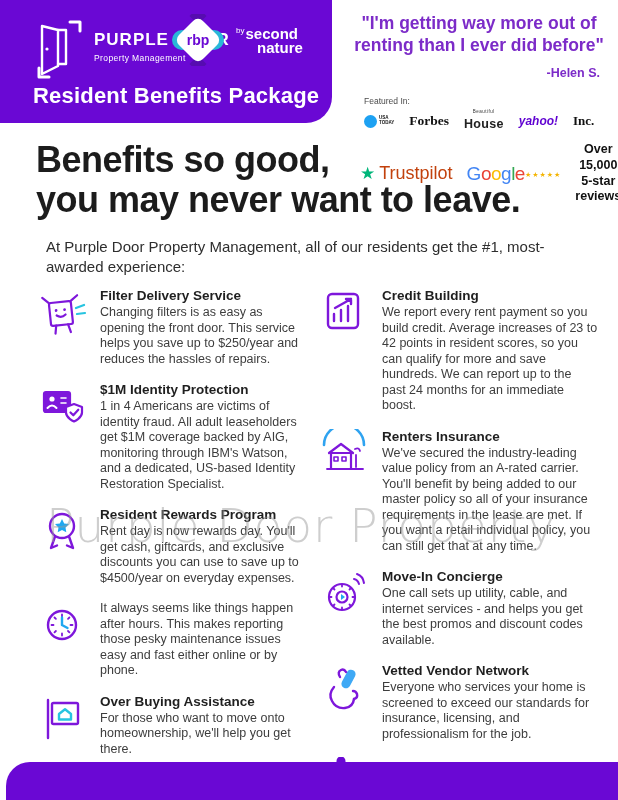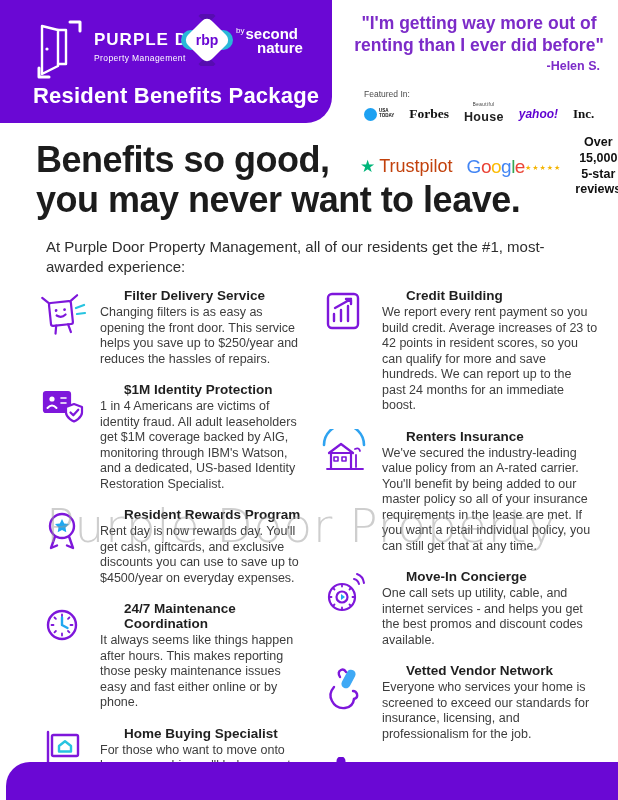--- a/index.html
+++ b/index.html
@@ -9,32 +9,32 @@
   }
   
   .header-block{
     position:absolute;left:0;top:0;width:332px;height:123px;
     background:#6a08d4;border-radius:0 0 26px 0;
   }
   .door-logo{position:absolute;left:30px;top:18px;}
   .brand-text{position:absolute;left:94px;top:30px;color:#fff;}
   .brand-name{font-size:17px;font-weight:bold;letter-spacing:1px;white-space:nowrap;}
   .brand-tagline{font-size:8.5px;letter-spacing:.4px;margin-top:3px;}
-  .rbp-badge{position:absolute;left:181px;top:14px;width:52px;height:52px;}
+  .rbp-badge{position:absolute;left:172px;top:14px;width:52px;height:52px;}
   .rbp-word{font-weight:bold;}
   .partner{position:absolute;left:236px;top:27px;color:#fff;font-weight:bold;font-size:15px;line-height:.95;}
   .partner .by{font-size:8px;font-weight:normal;vertical-align:6px;margin-right:1px;}
   .partner .l2{margin-left:21px;}
   .banner-title{
     position:absolute;left:33px;top:83px;color:#fff;font-size:22px;font-weight:bold;letter-spacing:.2px;text-align:center;
   }
   
   .header-right{position:absolute;left:348px;top:12px;width:262px;}
   .quote{color:#7c2bc8;font-size:17.5px;font-weight:bold;line-height:1.28;text-align:center;}
-  .quote-attr{color:#7c2bc8;font-size:12.5px;font-weight:bold;text-align:right;padding-right:10px;margin-top:2px;}
+  .quote-attr{color:#7c2bc8;font-size:12.5px;font-weight:bold;text-align:right;padding-right:10px;margin-top:9px;}
   .featured-label{font-size:8.5px;color:#4a4a4a;margin:16px 0 4px 16px;}
   .press-row{display:flex;align-items:center;gap:15px;margin-left:16px;}
   .usatoday{display:flex;align-items:center;gap:2px;}
   .usatoday .dot{width:13px;height:13px;border-radius:50%;background:#1da1f2;}
   .usatoday .txt{font-size:4.5px;font-weight:bold;color:#111;line-height:1.1;}
   .forbes{font-family:"Liberation Serif", serif;font-weight:bold;font-size:13.5px;color:#111;}
   .house{position:relative;text-align:center;}
   .house .tiny{font-size:4.5px;color:#333;letter-spacing:.5px;display:block;line-height:1;}
   .house .big{font-size:12.5px;font-weight:bold;color:#222;letter-spacing:.3px;line-height:1;}
   .yahoo{color:#5f01d1;font-weight:bold;font-style:italic;font-size:12px;}
@@ -50,21 +50,21 @@
   .review-summary{font-size:12.5px;font-weight:bold;color:#111;text-align:center;line-height:1.25;}
   
   .hero-title{position:absolute;left:36px;top:140px;font-size:36px;font-weight:800;color:#1c1c1c;line-height:1.1;letter-spacing:-.5px;}
   .hero-intro{position:absolute;left:46px;top:237px;width:545px;font-size:15px;color:#2e2e2e;line-height:1.35;}
   
   .benefits{position:absolute;left:36px;top:288px;width:562px;display:flex;gap:16px;}
   .col-left{width:266px;}
   .col-right{width:280px;}
   .benefit{display:flex;gap:12px;margin-bottom:15px;}
   .benefit .icon{flex:0 0 52px;display:flex;justify-content:center;align-items:flex-start;}
-  .benefit-title{font-size:13.5px;font-weight:bold;color:#1f1f1f;margin-bottom:2px;margin-left:24px;}
+  .benefit-title{font-size:13.5px;font-weight:bold;color:#1f1f1f;margin-bottom:2px;}
   .benefit-desc{font-size:12.5px;color:#3d3d3d;line-height:1.24;}
   .more-item{display:flex;align-items:center;gap:22px;margin-top:14px;margin-left:4px;}
   .more-label{font-size:17px;font-weight:bold;color:#1f1f1f;}
   
   .watermark{position:absolute;pointer-events:none;color:#9a9a9a;opacity:.48;font-weight:200;
     font-family:"DejaVu Sans", sans-serif;letter-spacing:1px;z-index:6;white-space:nowrap;}
   .wm1{left:46px;top:498px;font-size:47px;}
   .wm2{left:124px;top:560px;font-size:49px;}
   
   .footer-bar{position:absolute;left:6px;right:0;bottom:0;height:38px;background:#6a08d4;border-top-left-radius:24px;}
@@ -201,35 +201,34 @@
 
       <div class="benefit">
         <div class="icon">
           <svg width="48" height="48" viewBox="0 0 48 48" fill="none" stroke="#7e17db" stroke-width="2.4" stroke-linecap="round" stroke-linejoin="round">
             <circle cx="24" cy="24" r="14"></circle>
             <path d="M24 13.5 v2 M24 32.5 v2 M13.5 24 h2 M32.5 24 h2 M16.5 16.5 l1.4 1.4 M30 30 l1.4 1.4 M31.4 16.5 L30 17.9 M17.9 30 l-1.4 1.4" stroke-width="1.8"></path>
             <path d="M24 24 V16.5 M24 24 l5.5 3" stroke="#1fa8f0"></path>
           </svg>
         </div>
         <div>
-          <div class="benefit-title">24/7 Maintenance Coordination</div>
           <div class="benefit-desc">It always seems like things happen after hours. This makes reporting those pesky maintenance issues easy and fast either online or by phone.</div>
         </div>
       </div>
 
       <div class="benefit">
         <div class="icon">
           <svg width="48" height="48" viewBox="0 0 48 48" fill="none" stroke="#7e17db" stroke-width="2.4" stroke-linecap="round" stroke-linejoin="round">
             <path d="M10 6 V44"></path>
             <rect x="14" y="9" width="26" height="21" rx="1.5"></rect>
             <path d="M21 20 l6 -4.8 6 4.8 v5.5 h-12 z" stroke="#27c4e0"></path>
           </svg>
         </div>
         <div>
-          <div class="benefit-title">Home Buying Specialist</div>
+          <div class="benefit-title">Over Buying Assistance</div>
           <div class="benefit-desc">For those who want to move onto homeownership, we'll help you get there.</div>
         </div>
       </div>
 
       <div class="benefit">
         <div class="icon">
           <svg width="48" height="44" viewBox="0 0 48 44" fill="none" stroke="#7e17db" stroke-width="2.4" stroke-linecap="round" stroke-linejoin="round">
             <rect x="10" y="6" width="28" height="20" rx="1.5"></rect>
             <rect x="13" y="9" width="22" height="14"></rect>
             <path d="M8 26 L4 36 H44 L40 26"></path>

